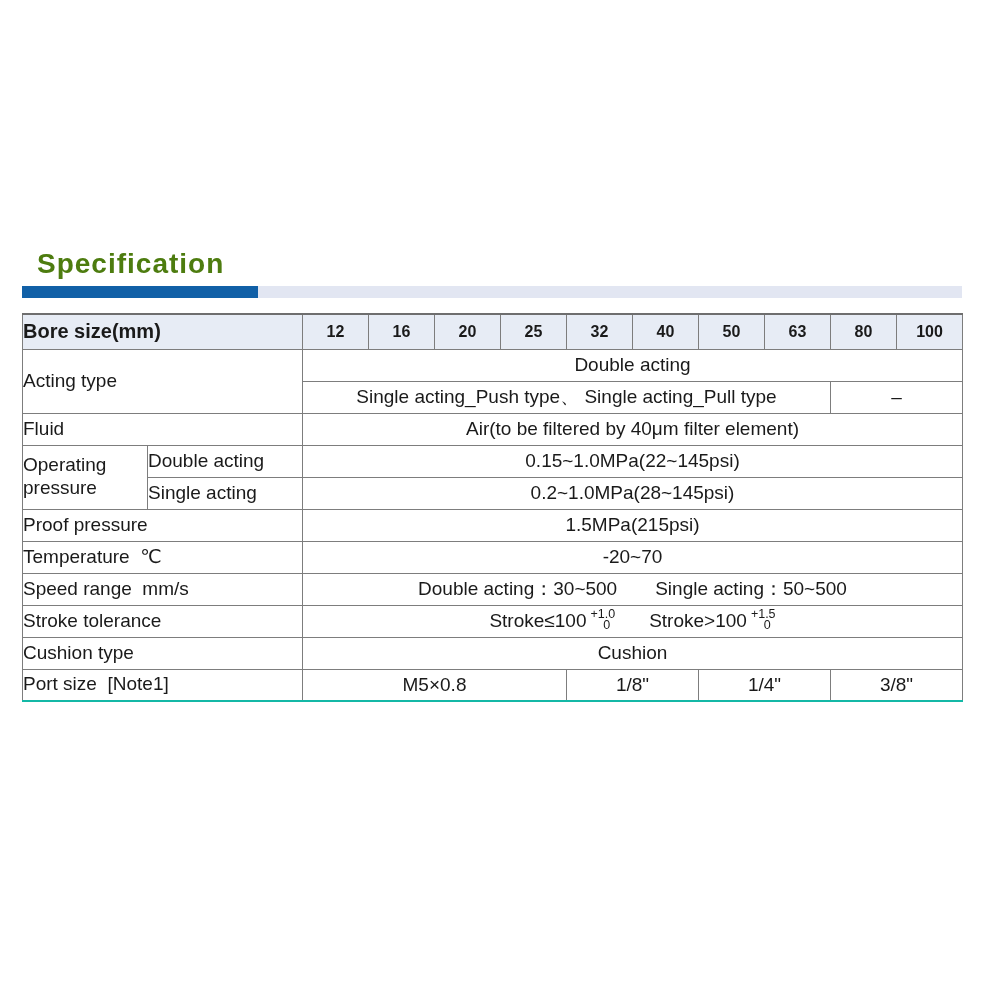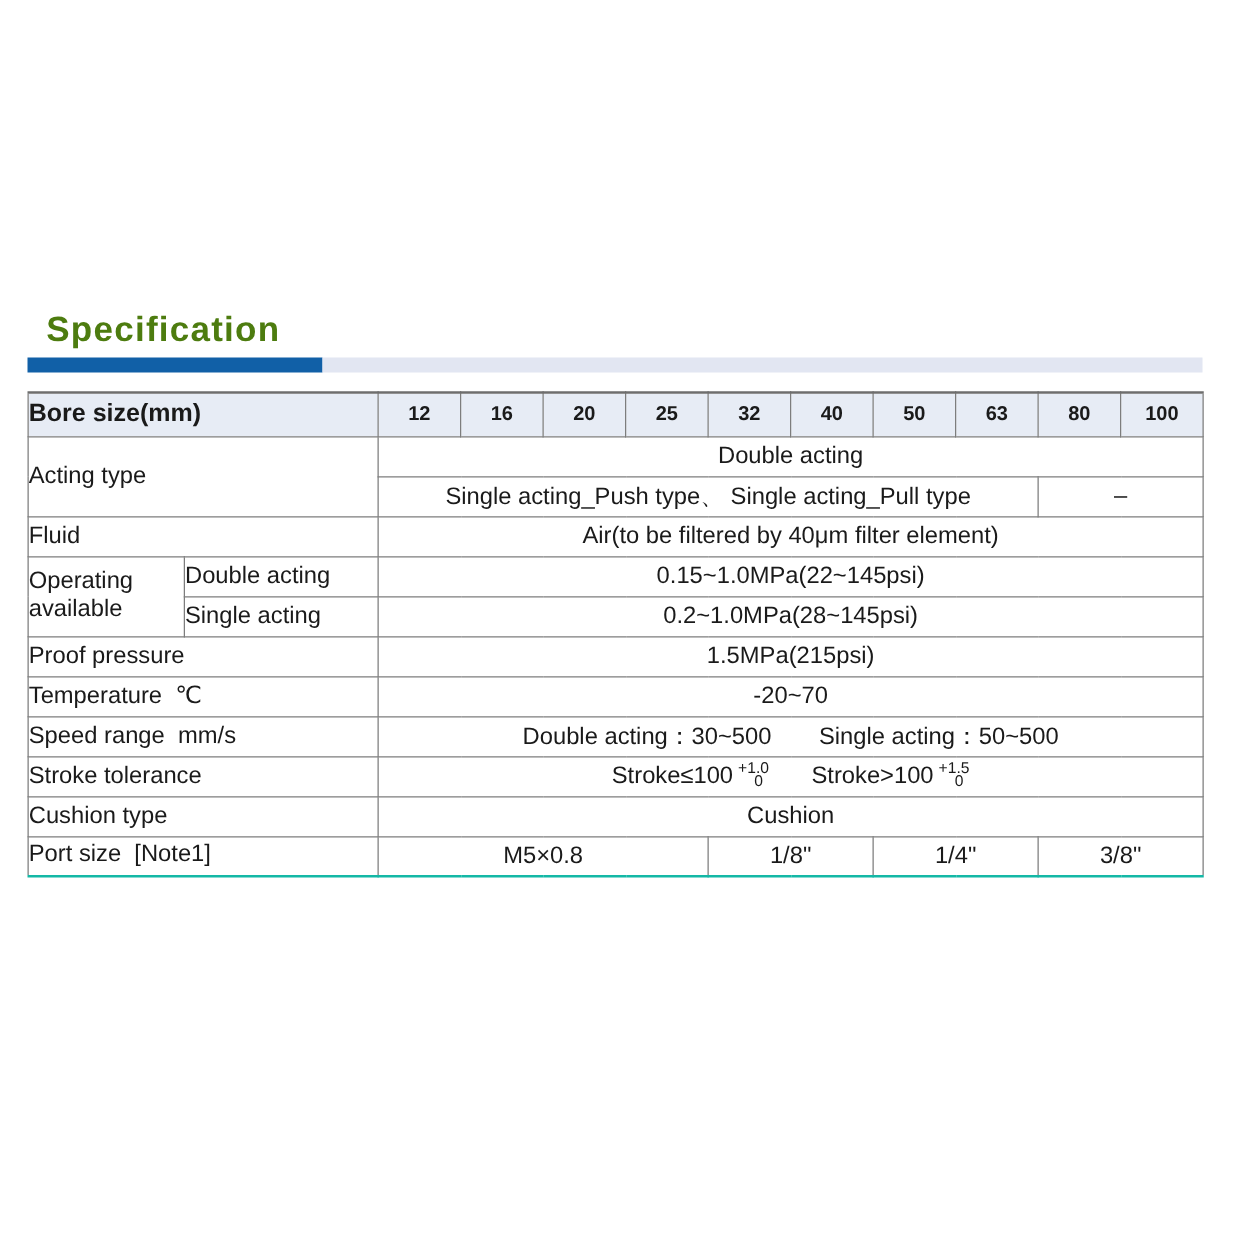--- a/index.html
+++ b/index.html
@@ -159,21 +159,21 @@
       <td class="val" colspan="8">Single acting_Push type、 Single acting_Pull type</td>
       <td class="val" colspan="2">–</td>
     </tr>
 
     <tr class="r">
       <td class="label" colspan="2">Fluid</td>
       <td class="val" colspan="10">Air(to be filtered by 40μm filter element)</td>
     </tr>
 
     <tr class="r">
-      <td class="label" rowspan="2">Operating available</td>
+      <td class="label" rowspan="2">Operating pressure</td>
       <td class="sublabel">Double acting</td>
       <td class="val" colspan="10">0.15~1.0MPa(22~145psi)</td>
     </tr>
     <tr class="r">
       <td class="sublabel">Single acting</td>
       <td class="val" colspan="10">0.2~1.0MPa(28~145psi)</td>
     </tr>
 
     <tr class="r">
       <td class="label" colspan="2">Proof pressure</td>

